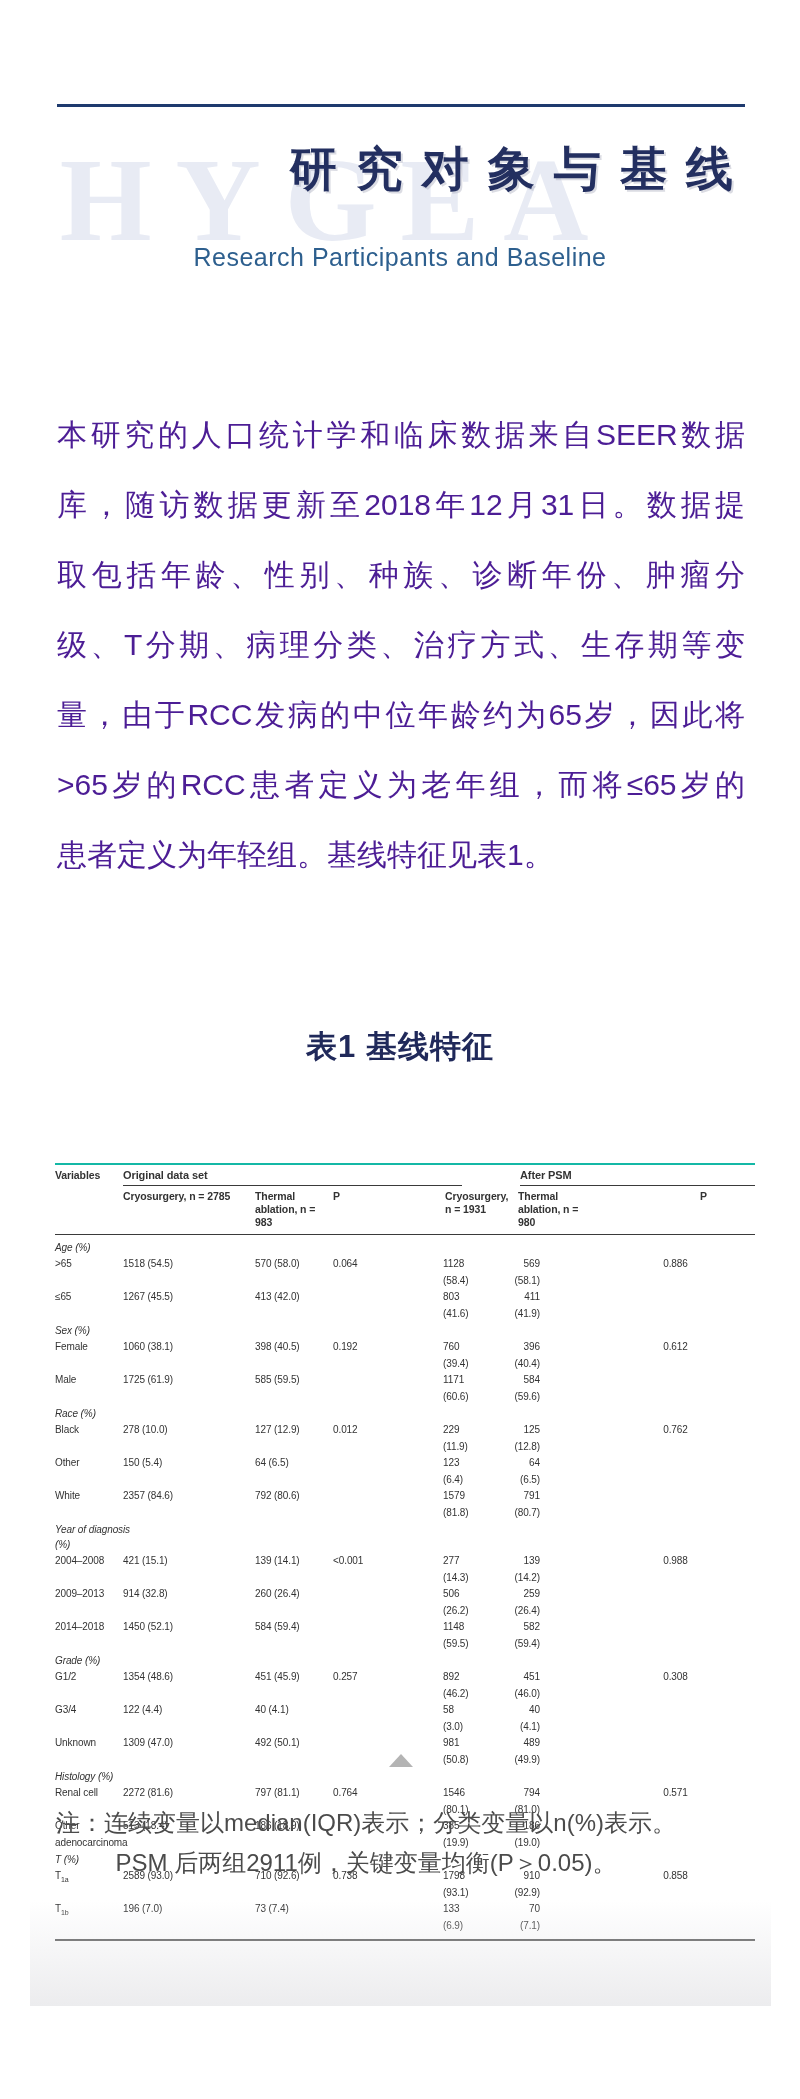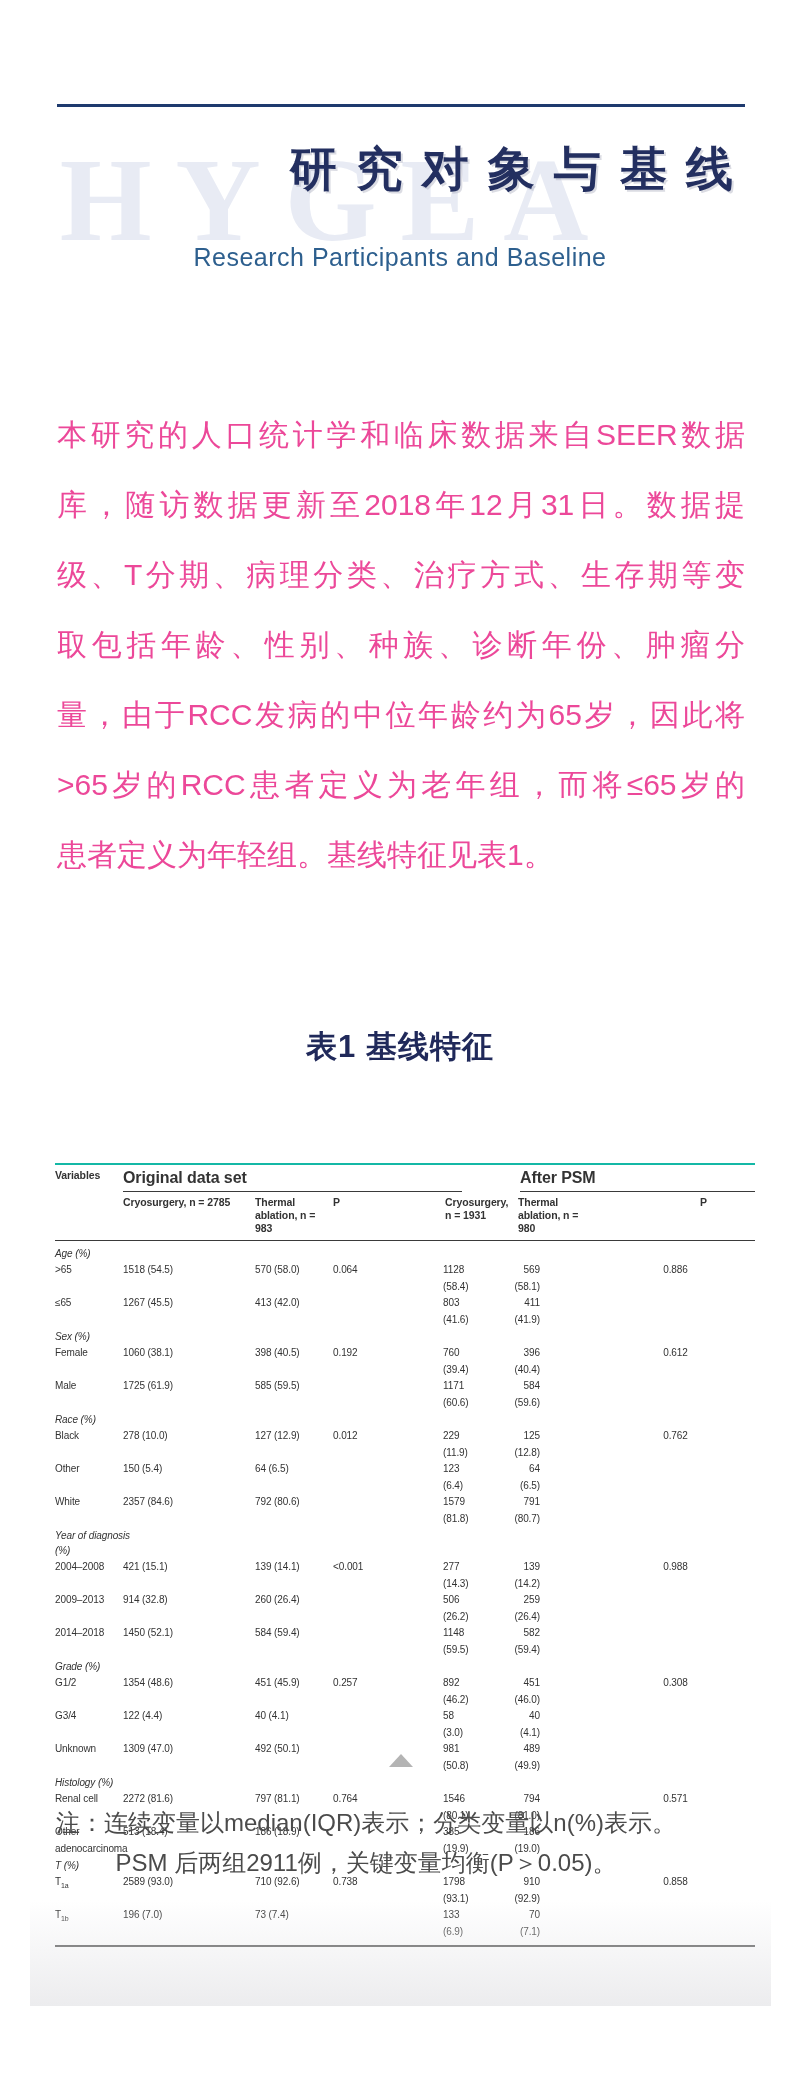--- a/index.html
+++ b/index.html
@@ -21,38 +21,38 @@
     position:absolute;left:0;top:20px;width:736px;text-align:right;
     font-size:47px;font-weight:bold;color:#232f60;letter-spacing:3px;
     text-shadow:2px 2px 0 rgba(175,178,192,0.45);
   }
   .page-subtitle{
     position:absolute;left:0;top:125px;width:800px;text-align:center;
     font-size:25px;color:#2d5f8e;letter-spacing:0.5px;
   }
 
   
-  .para{position:absolute;left:57px;top:400px;width:688px;color:#ec4899;font-size:30px;}
+  .para{position:absolute;left:57px;top:400px;width:688px;color:#4c1d95;font-size:30px;}
   .para .ln{height:70px;line-height:70px;text-align:justify;text-align-last:justify;white-space:nowrap;}
   .para .ln.last{text-align:left;text-align-last:left;}
 
   
   .tbl-caption{
     position:absolute;left:0;top:1026px;width:800px;text-align:center;
     font-size:31px;font-weight:bold;color:#20295a;letter-spacing:1px;
   }
 
   
   .tbl{
     position:absolute;left:55px;top:1163px;width:700px;
     color:#333;font-size:10px;letter-spacing:-0.1px;
     border-top:2px solid #14b8a6;border-bottom:2px solid #3a3a3a;
   }
   .grp-row{display:grid;grid-template-columns:68px 339px 58px 235px;padding-top:4px;}
-  .grp{font-weight:bold;font-size:16px;border-bottom:1.5px solid #3a3a3a;padding-bottom:4px;}
+  .grp{font-weight:bold;font-size:11px;border-bottom:1.5px solid #3a3a3a;padding-bottom:4px;}
   .grp-vars{font-weight:bold;font-size:10.5px;}
   .sub-row{display:grid;grid-template-columns:68px 132px 78px 110px 70px 85px 157px;
     padding:4px 0 5px 0;border-bottom:1.5px solid #3a3a3a;}
   .h{font-weight:bold;font-size:10.5px;line-height:13px;}
   .h.c5{padding-left:2px;}
   .h.c6{padding-left:5px;}
   .h.c7{text-align:right;padding-right:48px;}
   .tbody{padding:4px 0 5px 0;}
   .trow{display:grid;grid-template-columns:68px 132px 78px 110px 70px 85px 157px;line-height:16.5px;}
   .trow .lab{grid-column:1;}
@@ -88,22 +88,22 @@
 
   <div class="hdr-wrap">
     <div class="watermark">HYGEA</div>
     <div class="page-title">研 究 对 象 与 基 线</div>
     <div class="page-subtitle">Research Participants and Baseline</div>
   </div>
 
   <div class="para">
     <div class="ln">本研究的人口统计学和临床数据来自SEER数据</div>
     <div class="ln">库，随访数据更新至2018年12月31日。数据提</div>
+    <div class="ln">取包括年龄、性别、种族、诊断年份、肿瘤分</div>
     <div class="ln">级、T分期、病理分类、治疗方式、生存期等变</div>
-    <div class="ln">取包括年龄、性别、种族、诊断年份、肿瘤分</div>
     <div class="ln">量，由于RCC发病的中位年龄约为65岁，因此将</div>
     <div class="ln">&gt;65岁的RCC患者定义为老年组，而将≤65岁的</div>
     <div class="ln last">患者定义为年轻组。基线特征见表1。</div>
   </div>
 
   <div class="tbl-caption">表1 基线特征</div>
 
   <div class="tbl">
     <div class="grp-row">
       <div class="grp-vars">Variables</div>

